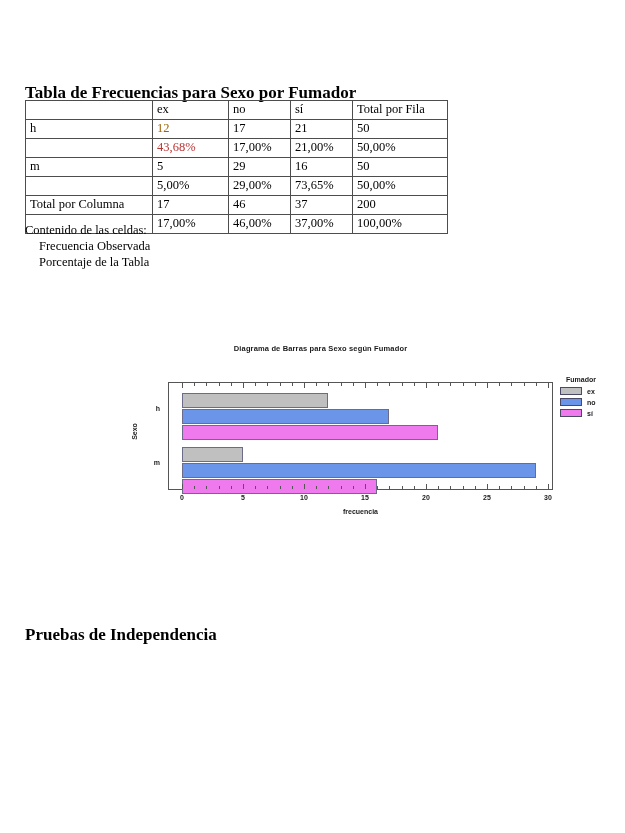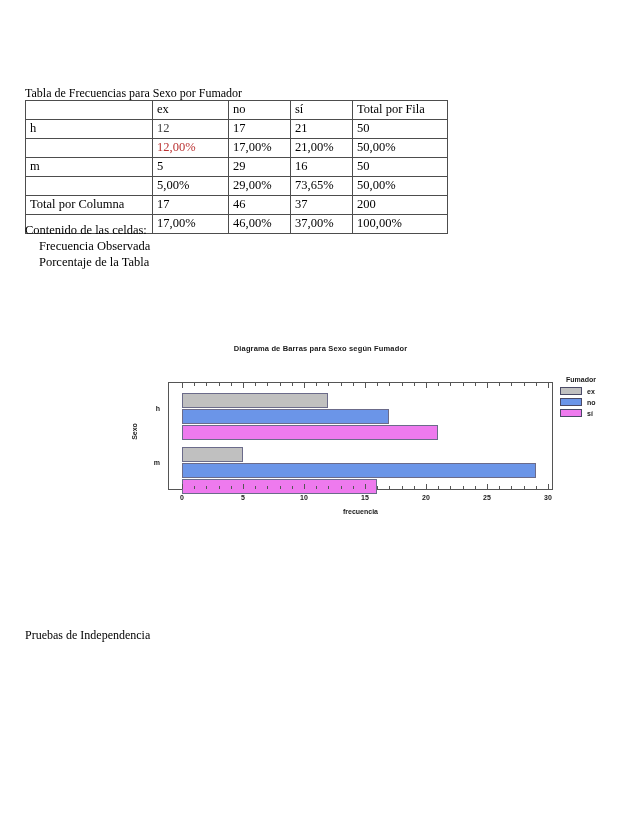--- a/index.html
+++ b/index.html
@@ -15,22 +15,22 @@
     color: #000000;
     overflow: hidden;
   }
 
   
   .abs { position: absolute; }
 
   
   .sec-title {
     font-family: "Liberation Serif", serif;
-    font-weight: normal;
-    font-size: 12px;
+    font-weight: bold;
+    font-size: 17px;
     line-height: 14px;
     white-space: nowrap;
   }
 
   
   #freq-table-wrap { left: 25px; top: 100px; width: 422px; }
   table.doc-table {
     border-collapse: collapse;
     width: 100%;
     font-family: "Liberation Serif", serif;
@@ -222,29 +222,29 @@
       <tr>
         <td></td>
         <td>ex</td>
         <td>no</td>
         <td>sí</td>
         <td>Total por Fila</td>
       </tr>
 
       <tr>
         <td>h</td>
-        <td class="c-red" style="color: #404040;">12</td>
+        <td class="c-red" style="color: #a16207;">12</td>
         <td>17</td>
         <td>21</td>
         <td>50</td>
       </tr>
 
       <tr>
         <td></td>
-        <td class="c-red" style="color: rgb(187, 51, 51);">12,00%</td>
+        <td class="c-red" style="color: rgb(187, 51, 51);">43,68%</td>
         <td>17,00%</td>
         <td>21,00%</td>
         <td>50,00%</td>
       </tr>
 
       <tr>
         <td>m</td>
         <td>5</td>
         <td>29</td>
         <td>16</td>

